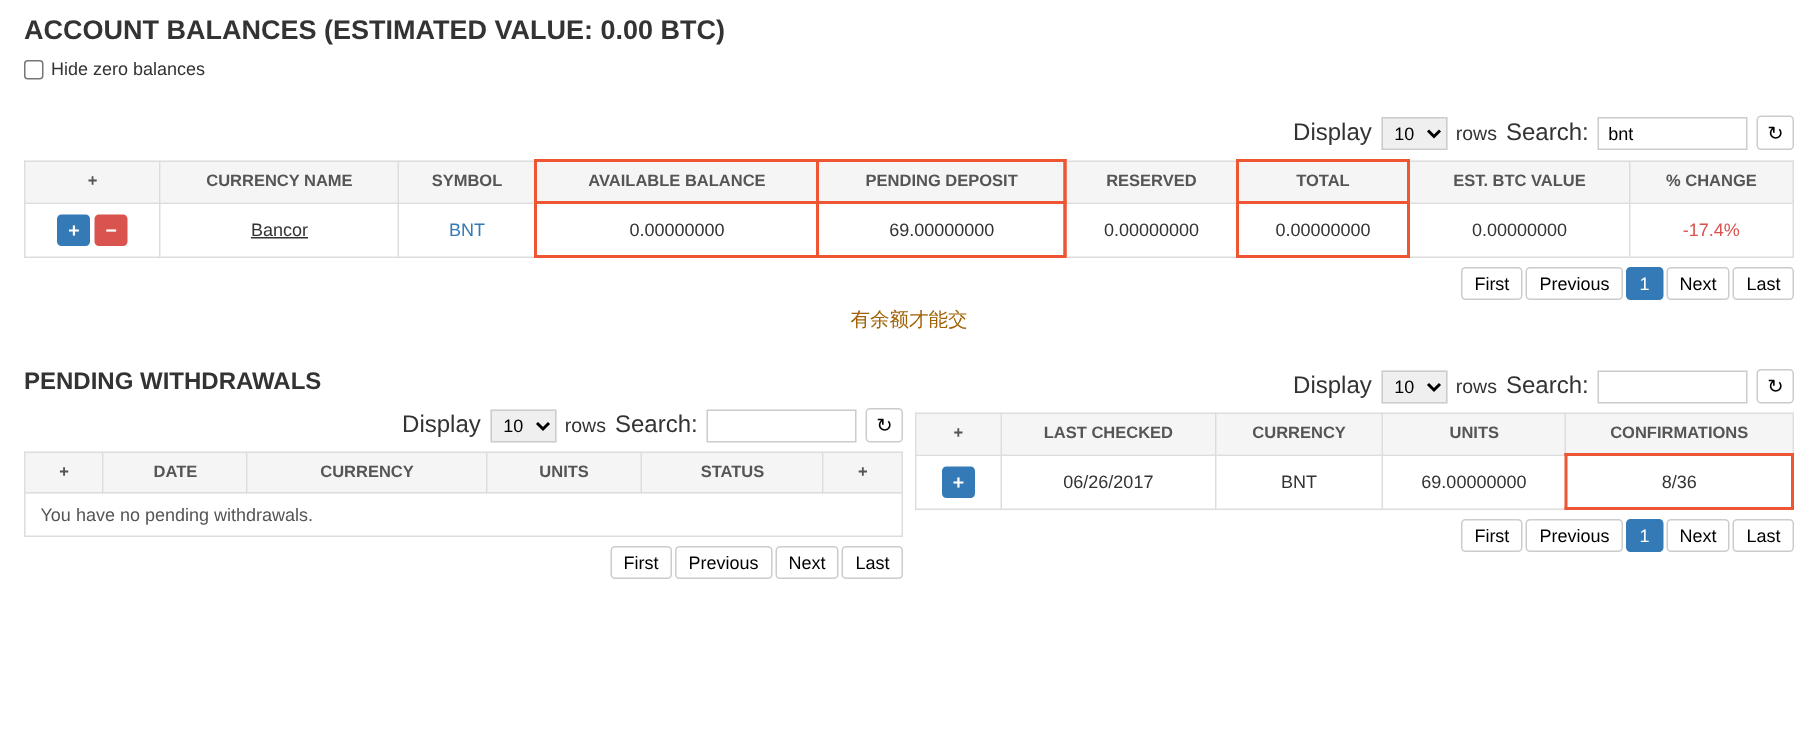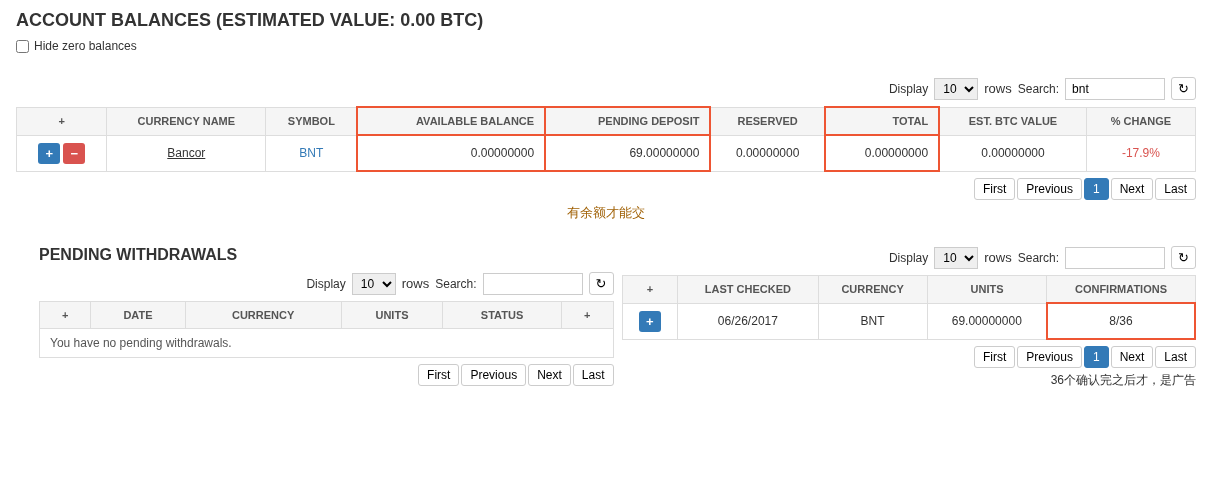--- a/index.html
+++ b/index.html
@@ -22,21 +22,21 @@
       margin-bottom: 24px;
       font-size: 12px;
     }
     .toolbar {
       display: flex;
       align-items: center;
       justify-content: flex-end;
       gap: 6px;
       margin-bottom: 6px;
     }
-    .toolbar label { font-size: 12px; }
+    .toolbar label { font-size: 16px; }
     .toolbar select {
       font-size: 12px;
       padding: 2px 4px;
       border: 1px solid #ccc;
     }
     .toolbar input[type="text"] {
       font-size: 12px;
       padding: 3px 6px;
       border: 1px solid #ccc;
       width: 100px;
@@ -92,21 +92,20 @@
     .bnt-link { color: #337ab7; text-decoration: none; }
     .section-title {
       font-size: 16px;
       font-weight: bold;
       margin-bottom: 8px;
     }
     .two-col {
       display: flex;
       gap: 8px;
       margin-top: 16px;
-      margin-left: 23px;
     }
     .col-half { flex: 1; }
     .pagination {
       display: flex;
       justify-content: flex-end;
       align-items: center;
       gap: 2px;
       margin-top: 6px;
     }
     .pagination button {
@@ -124,21 +123,20 @@
     }
     .no-data td {
       text-align: left;
       color: #555;
       font-style: normal;
     }
     
     .highlight-red {
       outline: 2px solid #e53;
       outline-offset: -1px;
-      text-align: right;
     }
     th.highlight-red, td.highlight-red {
       border: 2px solid #e53 !important;
     }
     .chinese-note {
       text-align: center;
       color: #a16207;
       font-size: 13px;
       padding: 4px 0 8px;
     }
@@ -198,21 +196,21 @@
       </td>
       <td class="left">Bancor</td>
       <td>
         <a class="bnt-link" href="#">BNT</a>
       </td>
       <td class="highlight-red">0.00000000</td>
       <td class="highlight-red">69.00000000</td>
       <td>0.00000000</td>
       <td class="highlight-red">0.00000000</td>
       <td>0.00000000</td>
-      <td class="neg-change">-17.9%</td>
+      <td class="neg-change">-17.4%</td>
     </tr>
   </tbody>
 </table>
 
 <div class="pagination">
   <button>First</button>
   <button>Previous</button>
   <button class="active">1</button>
   <button>Next</button>
   <button>Last</button>
@@ -303,16 +301,15 @@
     </table>
 
     <div class="pagination">
       <button>First</button>
       <button>Previous</button>
       <button class="active">1</button>
       <button>Next</button>
       <button>Last</button>
     </div>
 
-    <div class="chinese-note2">36个确认完之后才，是广告</div>
   </div>
 
 </div>
 
 </body></html>

